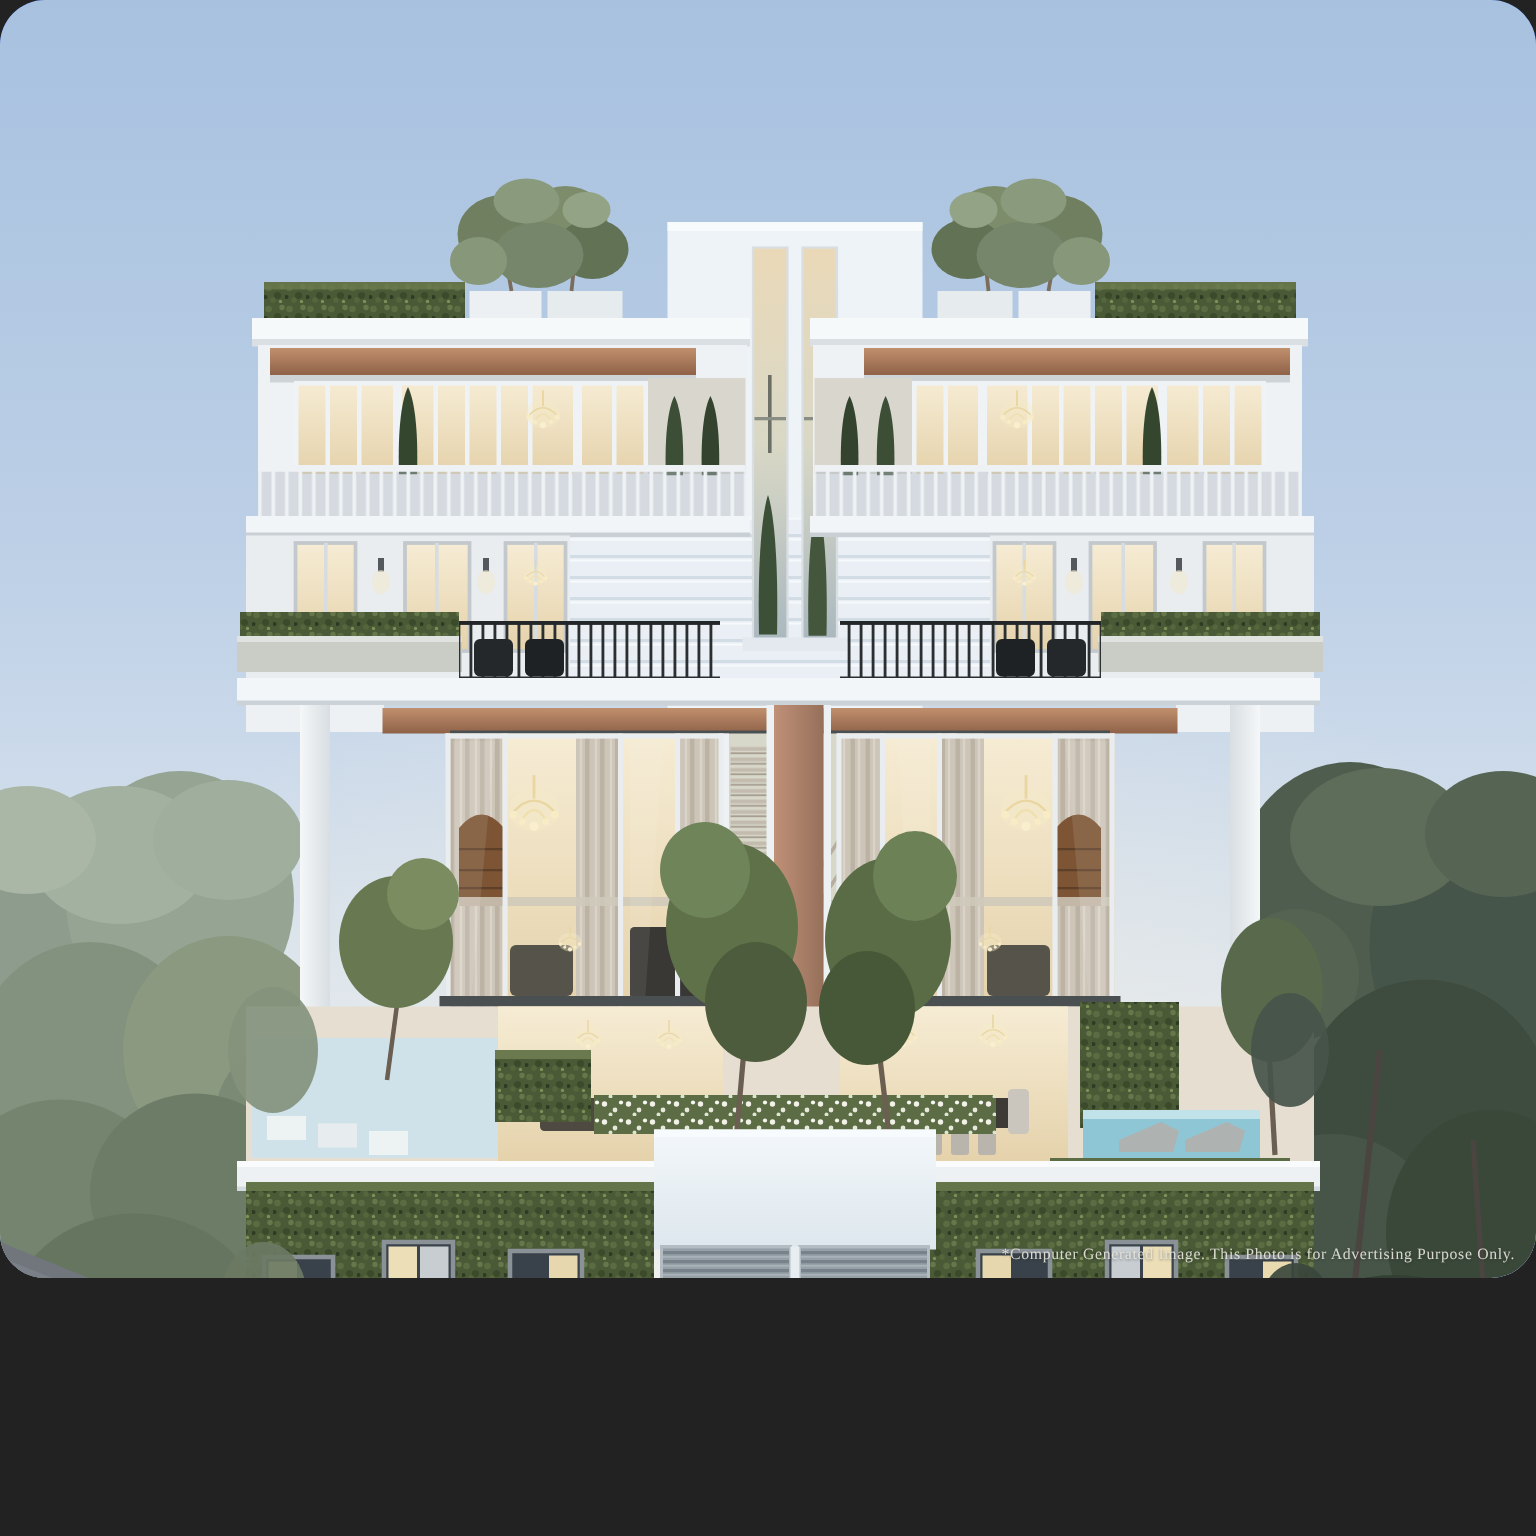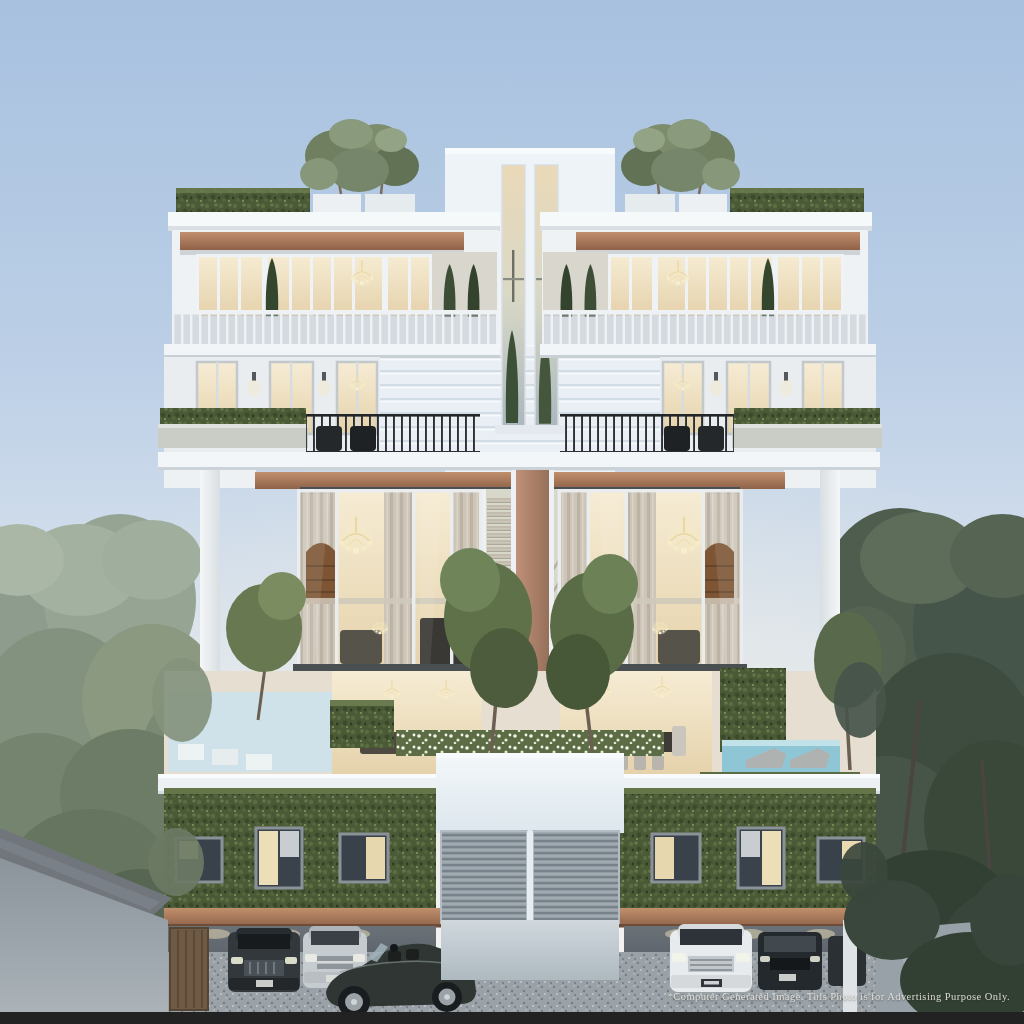--- a/index.html
+++ b/index.html
@@ -1,17 +1,17 @@
 <!DOCTYPE html>
 <html><head>
 <meta charset="utf-8">
 <style>
   html,body{margin:0;padding:0;background:#222;}
-  .stage{position:relative;width:1024px;height:1012px;overflow:hidden;
-         font-family:"Liberation Sans",sans-serif;background:#1d4ed8;}
+  .stage{position:relative;width:1024px;height:852px;overflow:hidden;
+         font-family:"Liberation Sans",sans-serif;background:#1d4ed8;border-radius:30px;}
   .stage svg{position:absolute;left:0;top:0;}
   .caption{position:absolute;right:14px;bottom:10px;
            font-family:"Liberation Serif",serif;font-size:10.5px;
            letter-spacing:.45px;color:#e6e4da;opacity:.92;
            text-shadow:0 1px 2px rgba(40,45,50,.55);}
 </style>
 </head>
 <body>
 
 <div class="stage">

